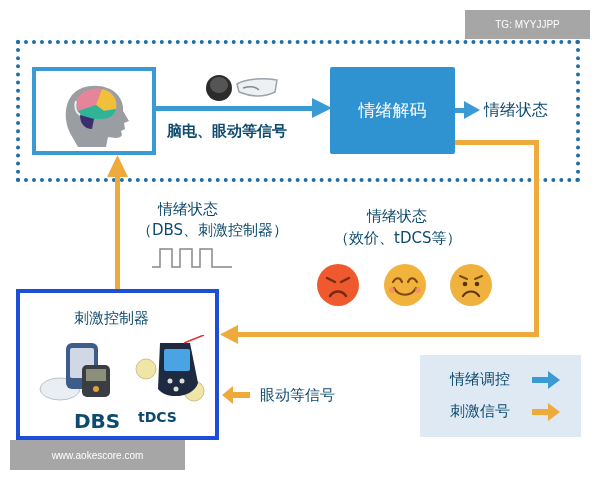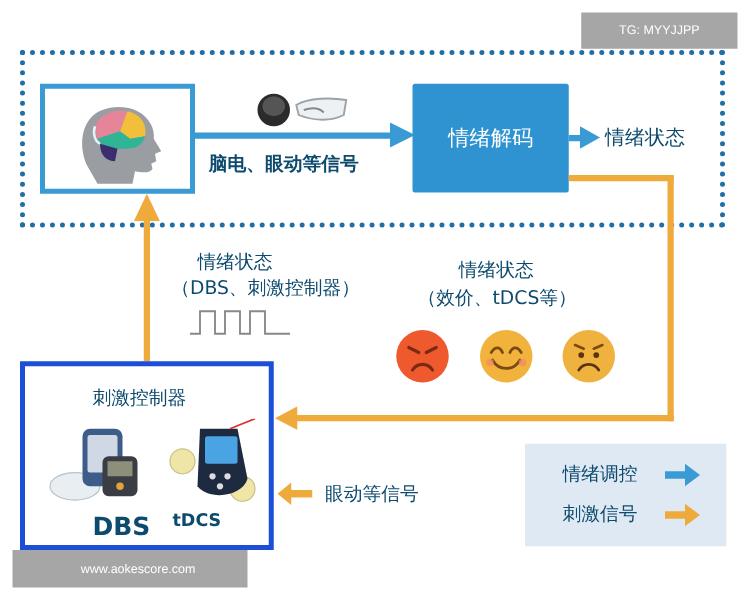--- a/index.html
+++ b/index.html
@@ -138,15 +138,15 @@
       <rect x="0" y="6" width="17" height="6" fill="#3a9ad4"></rect>
       <polygon points="16,0 28,9 16,18" fill="#3a9ad4"></polygon>
     </svg>
   <div class="abs txt" style="left:30px;top:47px;">刺激信号</div>
   <svg class="abs" style="left:112px;top:48px" width="28" height="18">
       <rect x="0" y="6" width="17" height="6" fill="#efaa3c"></rect>
       <polygon points="16,0 28,9 16,18" fill="#efaa3c"></polygon>
     </svg>
 </div>
 
-<div class="abs wm" style="left:10px;top:440px;width:175px;height:30px;padding-left:13px;">
+<div class="abs wm" style="left:10px;top:440px;width:175px;height:30px;">
     <span>www.aokescore.com</span>
   </div>
 
 </body></html>

